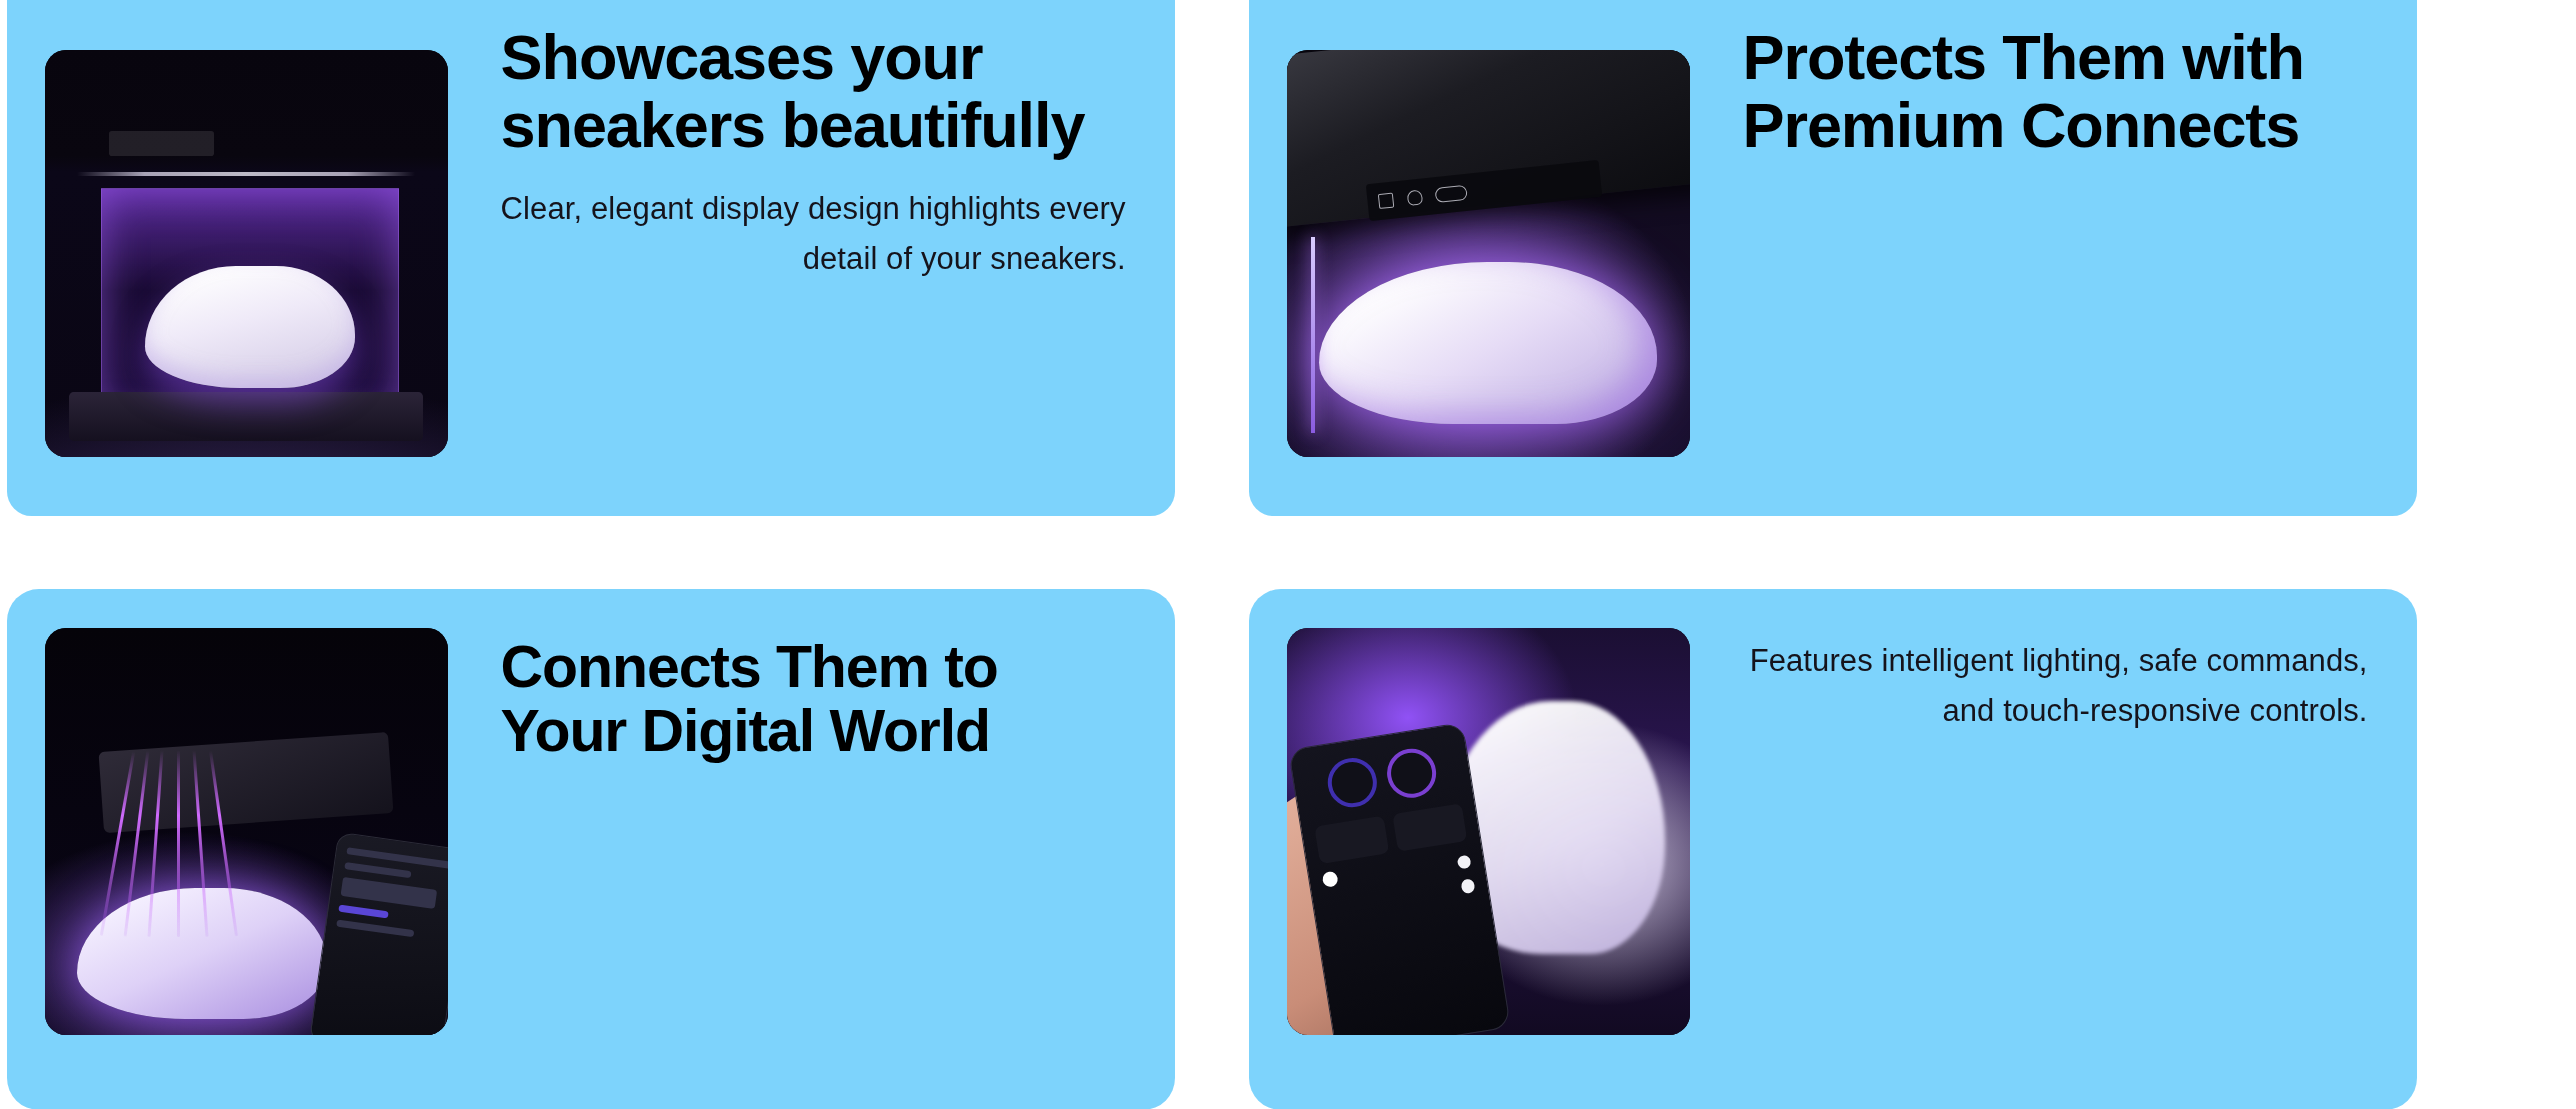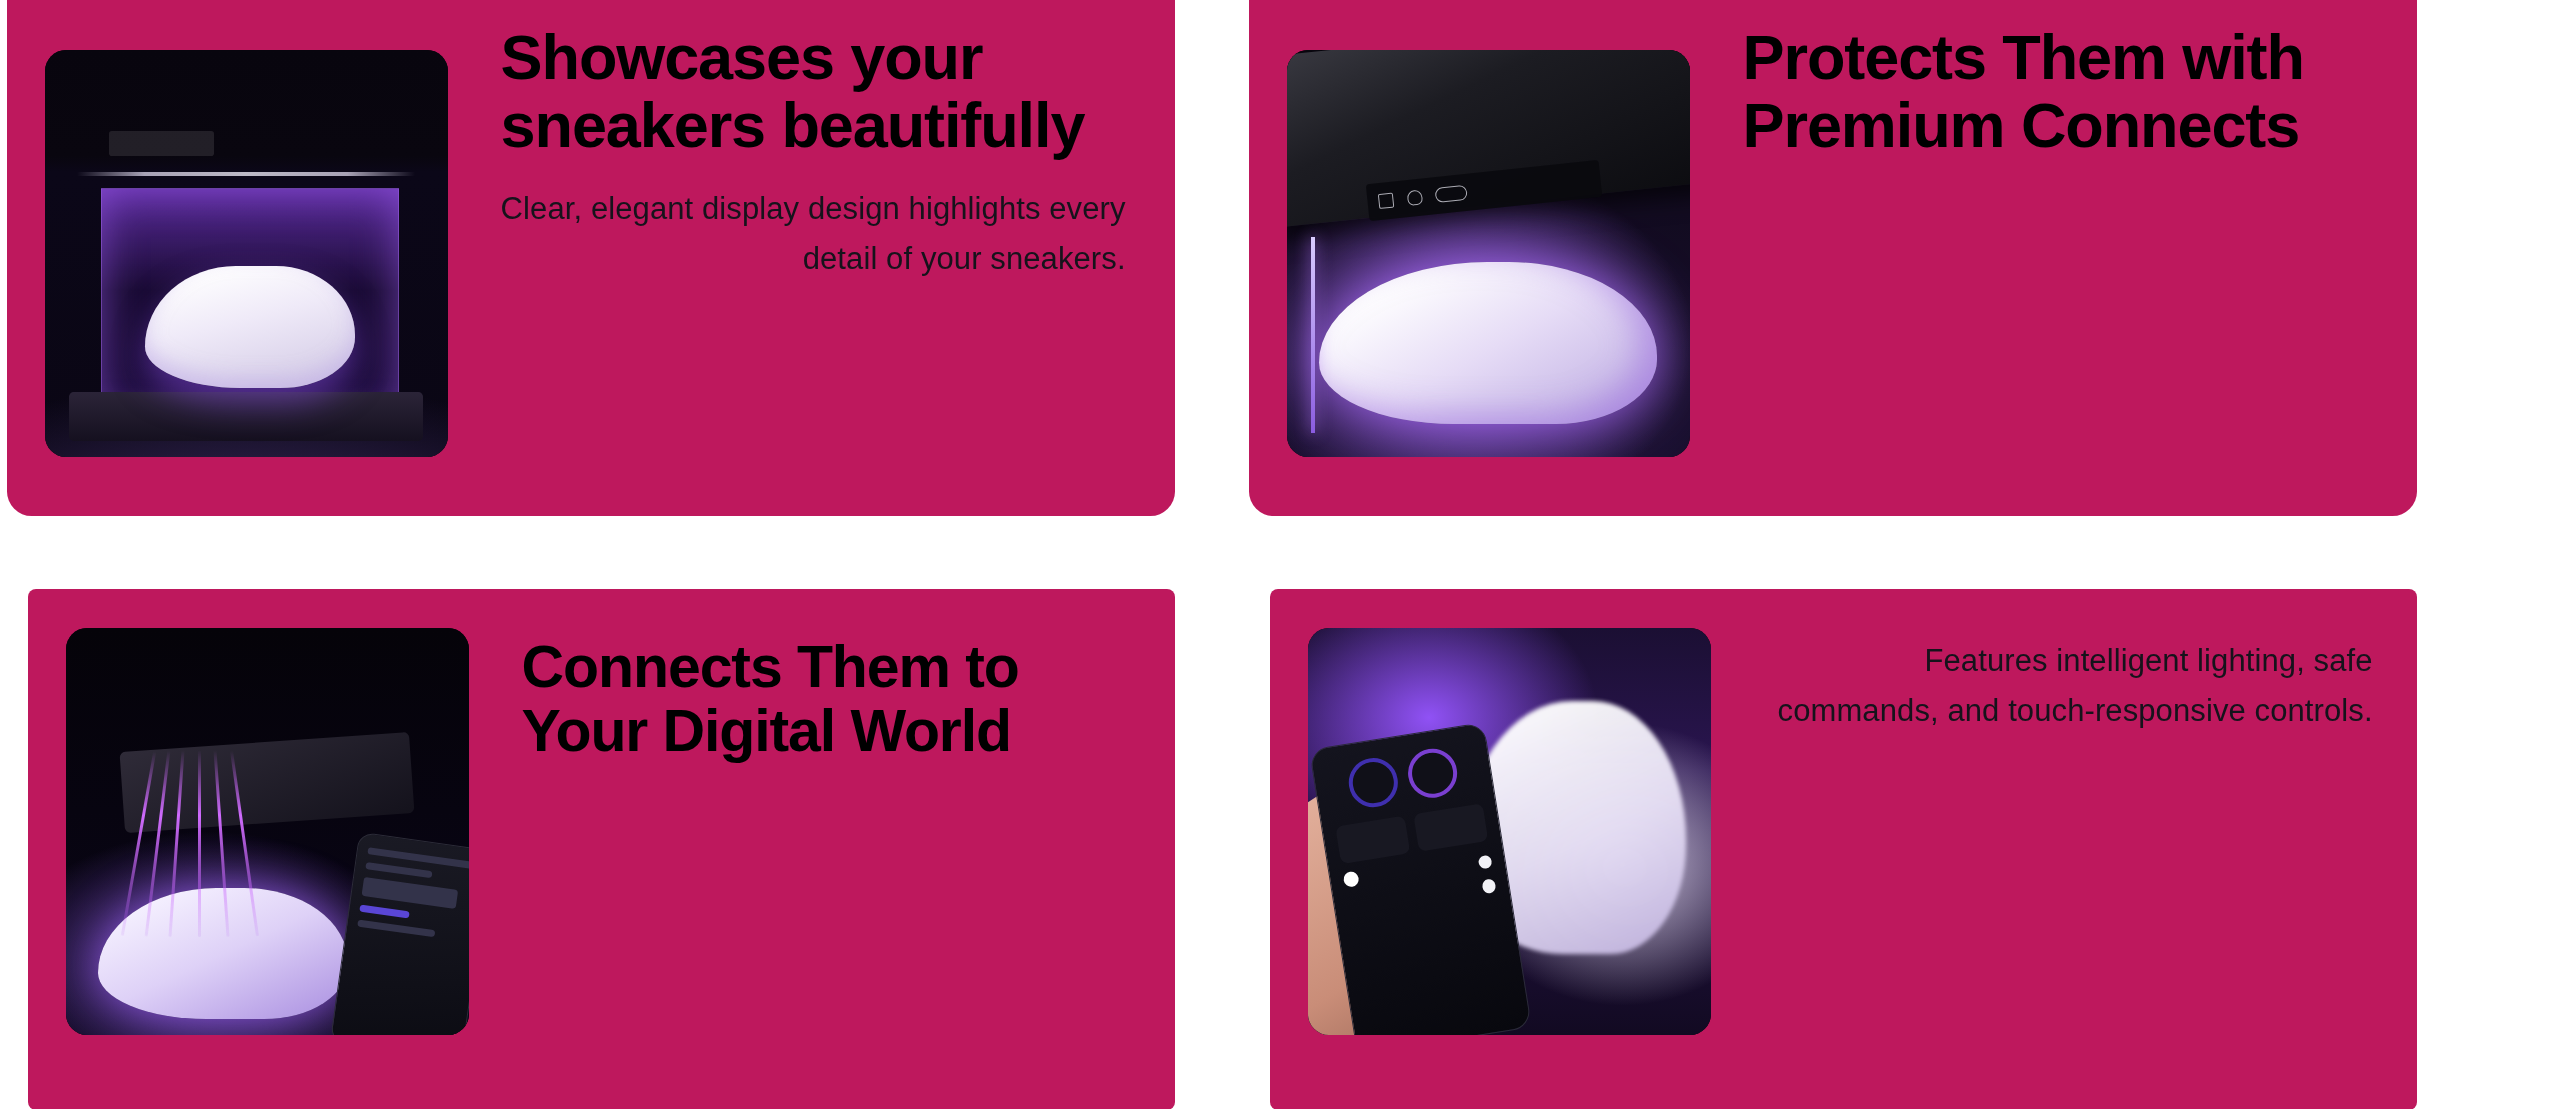--- a/index.html
+++ b/index.html
@@ -21,30 +21,30 @@
     grid-template-columns: 1168px 1168px;
     grid-template-rows: 516px 521px;
     column-gap: 74px;
     row-gap: 73px;
     padding: 0 6.6px;
     align-content: start;
   }
 
   .card {
     position: relative;
-    background: #be185d;
+    background: #7dd3fc;
     border-radius: 24.6px;
     display: flex;
     align-items: flex-start;
     overflow: hidden;
   }
 
   
   .card.row-top { border-radius: 0 0 24.6px 24.6px; }
-  .card.row-bottom { border-radius: 8px; margin-left: 21px; }
+  .card.row-bottom { border-radius: 32px; }
 
   .thumb {
     flex: 0 0 auto;
     width: 403px;
     height: 407px;
     border-radius: 21px;
     overflow: hidden;
     position: relative;
     background: #050308;
     margin-left: 38px;

